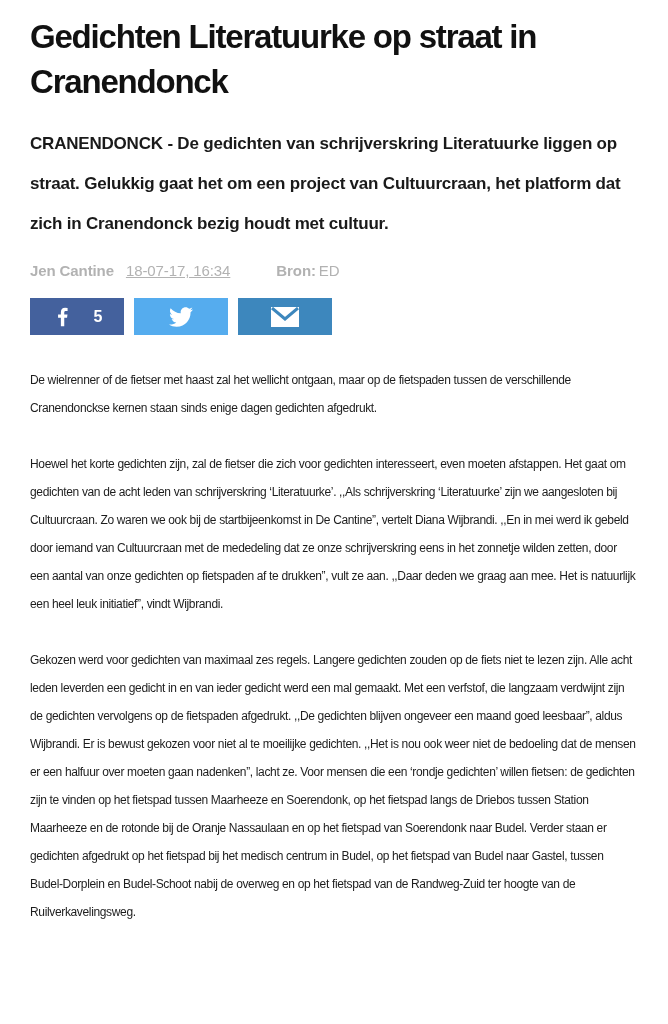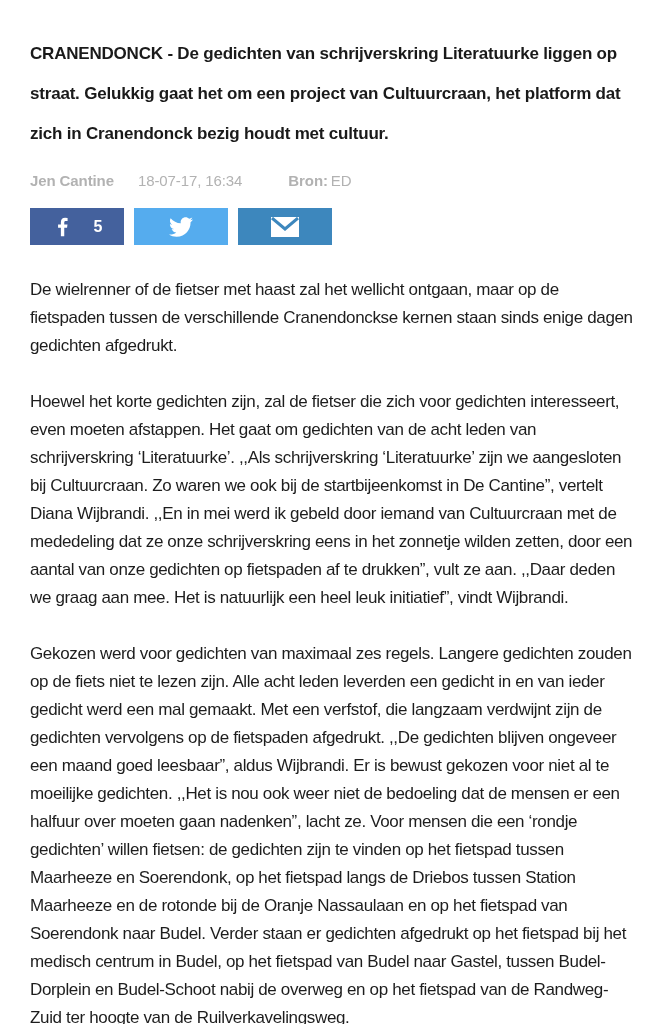--- a/index.html
+++ b/index.html
@@ -71,37 +71,38 @@
     font-size: 16px;
     font-weight: 700;
   }
   .share-btn.tw { background: #55acee; }
   .share-btn.em { background: #3d87bd; }
   .article-body {
     margin-top: 31px;
   }
   .article-body p {
     margin: 0 0 28px 0;
-    font-size: 17px;
+    font-size: 12px;
     line-height: 28px;
     letter-spacing: -0.35px;
     color: #1d1d1d;
   }
 </style>
 </head>
 <body>
 
 <div class="page">
   <article>
 
+    <h1 class="headline">Gedichten Literatuurke op straat in Cranendonck</h1>
 
     <p class="intro">CRANENDONCK - De gedichten van schrijverskring Literatuurke liggen op straat. Gelukkig gaat het om een project van Cultuurcraan, het platform dat zich in Cranendonck bezig houdt met cultuur.</p>
 
     <div class="byline">
-      <span class="author">Jen Cantine</span><span class="date" style="margin-left: 20px;">18-07-17, 16:34</span><span class="source"><span class="source-label">Bron:</span><span class="source-value">ED</span></span>
+      <span class="author">Jen Cantine</span><span class="date" style="margin-left: 8px; text-decoration: underline;">18-07-17, 16:34</span><span class="source"><span class="source-label">Bron:</span><span class="source-value">ED</span></span>
     </div>
 
     <div class="share-row">
 
       <button class="share-btn fb">
         <span class="icon">
           <svg width="22" height="22" viewBox="0 0 24 24" aria-hidden="true">
             <path fill="#ffffff" d="M15.12 5.32H17V2.14A26.11 26.11 0 0 0 14.26 2c-2.72 0-4.58 1.66-4.58 4.7v2.62H6.61v3.56h3.07V22h3.68v-9.12h3.06l.46-3.56h-3.52V7.05c0-1.05.28-1.73 1.76-1.73z"></path>
           </svg>
         </span>

